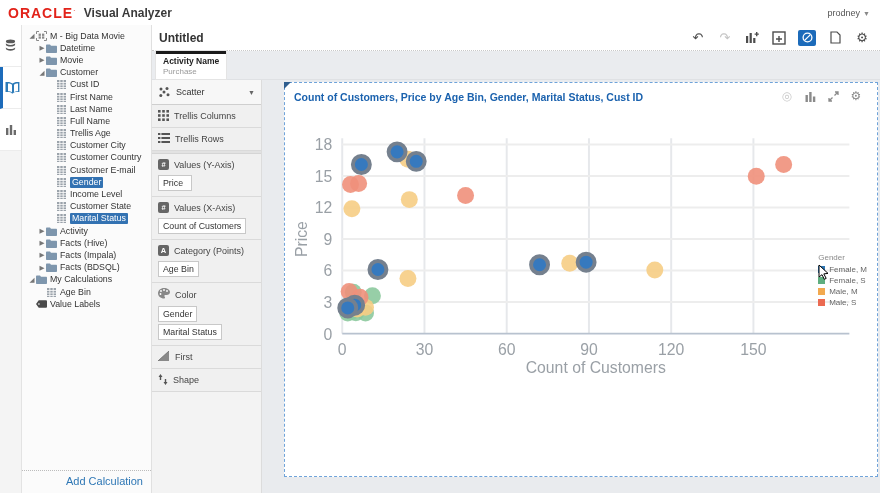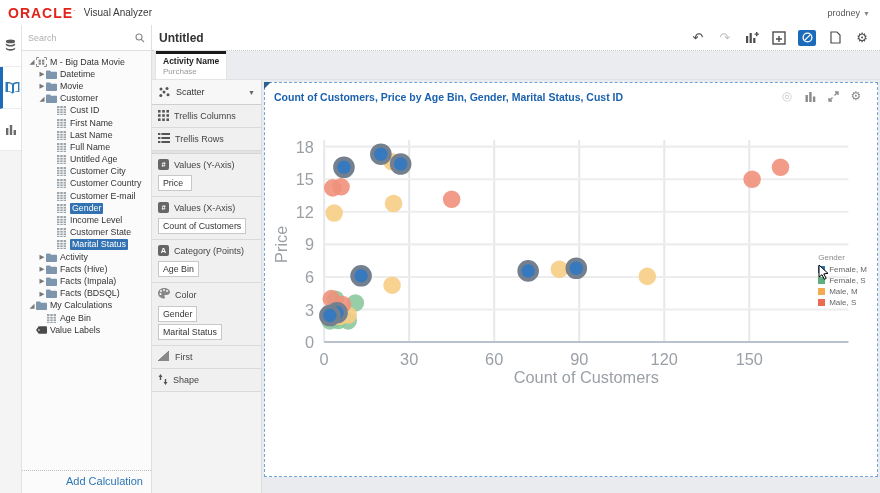--- a/index.html
+++ b/index.html
@@ -4,21 +4,21 @@
 <style>
   * { margin:0; padding:0; box-sizing:border-box; }
   html,body { width:880px; height:493px; overflow:hidden; background:#fff;
     font-family:"Liberation Sans", sans-serif; color:#333; }
   #app { width:880px; height:493px; display:flex; flex-direction:column; position:relative; }
 
   
   .topbar { height:25px; background:#fff; display:flex; align-items:center; padding:0 10px 0 8px; flex:0 0 auto; }
   .brand { color:#e2231a; font-weight:bold; font-size:14px; letter-spacing:1px; }
   .brand-r { color:#e2231a; font-size:8px; vertical-align:top; }
-  .product { font-size:10px; font-weight:normal; color:#3a3a3a; margin-left:8px;text-align:center; }
+  .product { font-size:12px; font-weight:bold; color:#3a3a3a; margin-left:8px;text-align:center; }
   .topbar .spacer { flex:1; }
   .user { font-size:9px; color:#555; }
   .user .caret { font-size:7px; color:#888; margin-left:3px; }
 
   
   .mainrow { flex:1; display:flex; min-height:0; }
 
   
   .rail { width:22px; background:#fbfbfb; border-right:1px solid #e3e3e3; display:flex; flex-direction:column; flex:0 0 auto; }
   .rail-item { height:42px; display:flex; align-items:center; justify-content:center; border-bottom:1px solid #ececec; background:#fff; cursor:pointer; }
@@ -48,21 +48,21 @@
   .tbtn.disabled { color:#c4c4c4; }
   .tbtn.active-blue { background:#1c6bba; border-radius:2px; width:18px; height:16px; }
 
   
   .filterbar { height:29px; background:#eaecef; border-bottom:1px solid #dfe1e4; display:flex; align-items:flex-start; padding-left:4px; flex:0 0 auto; }
   .filter-card { background:#fff; border-top:3px solid #1a1a1a; padding:2px 7px 3px; min-width:60px; box-shadow:0 0 0 1px #e4e4e4; }
   .filter-name { font-size:8.5px; font-weight:bold; color:#222; }
   .filter-value { font-size:8px; color:#999; margin-top:1px; }
 
   
-  .content { flex:1; display:flex; background:#e9ebee; min-height:0; }
+  .content { flex:1; display:flex; background:#e9ebee; min-height:0;gap:20px; }
 
   
   .config { width:110px; background:#efefef; border-right:1px solid #dcdcdc; display:flex; flex-direction:column; flex:0 0 auto; font-size:9px; }
   .cfg-select { height:25px; background:#f7f7f7; border-bottom:1px solid #cfcfcf; display:flex; align-items:center; padding:0 6px; cursor:pointer; }
   .cfg-select .lbl { flex:1; margin-left:5px; color:#333; }
   .cfg-select .dd { font-size:7px; color:#666; }
   .cfg-row { height:23px; border-bottom:1px solid #dadada; display:flex; align-items:center; padding:0 6px; color:#444; background:#f0f0f0; }
   .cfg-row .lbl { margin-left:5px; }
   .cfg-gap { height:3px; background:#e2e2e2; border-bottom:1px solid #d5d5d5; }
   .cfg-section { border-bottom:1px solid #dadada; padding-bottom:4px; background:#f0f0f0; }
@@ -125,27 +125,20 @@
               <rect x="1" y="4" width="2.4" height="7"></rect>
               <rect x="4.8" y="1" width="2.4" height="10"></rect>
               <rect x="8.6" y="6" width="2.4" height="5"></rect>
             </g>
           </svg>
       </div>
       <div class="rail-rest"></div>
     </div>
 
     <div class="sidebar">
-      <div class="searchbox">
-        <input type="text" placeholder="Search" style="">
-        <svg width="10" height="10" viewBox="0 0 10 10">
-            <circle cx="4" cy="4" r="3" fill="none" stroke="#8a8a8a" stroke-width="1.1"></circle>
-            <line x1="6.3" y1="6.3" x2="9" y2="9" stroke="#8a8a8a" stroke-width="1.1"></line>
-          </svg>
-      </div>
       <div class="tree" id="tree">
           <div class="trow" style="padding-left: 6px;">
             <span class="caret">◢</span>
             <span class="ticon">
               <svg width="11" height="10" viewBox="0 0 11 10">
                 <g stroke="#8a8a8a" stroke-width="1" fill="none">
                   <path d="M3 .5H.5V3M8 .5h2.5V3M3 9.5H.5V7M8 9.5h2.5V7"></path>
                 </g>
                 <g fill="#8a8a8a">
                   <rect x="2.6" y="2.6" width="2.3" height="2.3"></rect>
@@ -265,21 +258,21 @@
                   <rect x="3.3" y="0" width="2.4" height="9"></rect>
                   <rect x="6.6" y="0" width="2.4" height="9"></rect>
                 </g>
                 <g fill="#fbfbfb">
                   <rect x="0" y="2" width="9" height=".8"></rect>
                   <rect x="0" y="4.6" width="9" height=".8"></rect>
                   <rect x="0" y="7.2" width="9" height=".8"></rect>
                 </g>
               </svg>
             </span>
-            <span class="tlabel">Untitled Age</span>
+            <span class="tlabel">Trellis Age</span>
           </div>
           <div class="trow" style="padding-left: 26px;">
             <span class="caret"></span>
             <span class="ticon">
               <svg width="9" height="9" viewBox="0 0 9 9">
                 <g fill="#9aa2aa">
                   <rect x="0" y="0" width="2.4" height="9"></rect>
                   <rect x="3.3" y="0" width="2.4" height="9"></rect>
                   <rect x="6.6" y="0" width="2.4" height="9"></rect>
                 </g>

